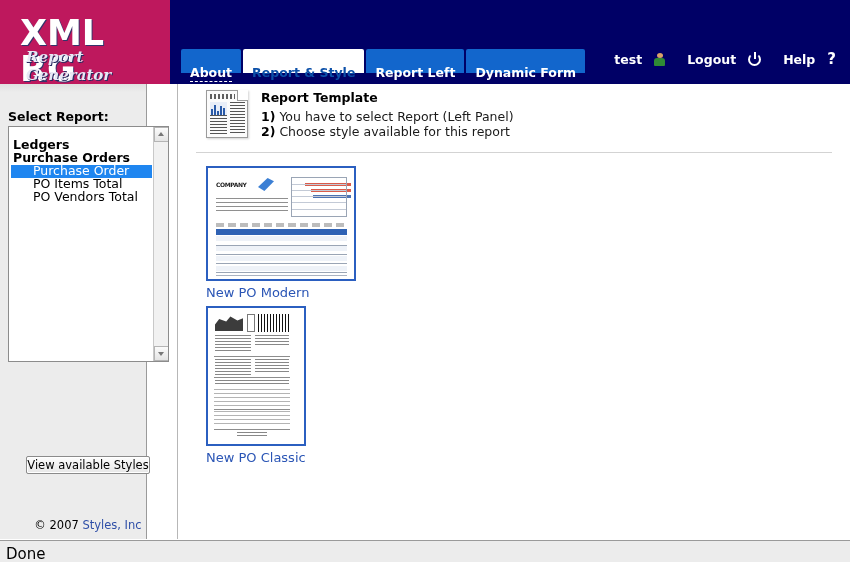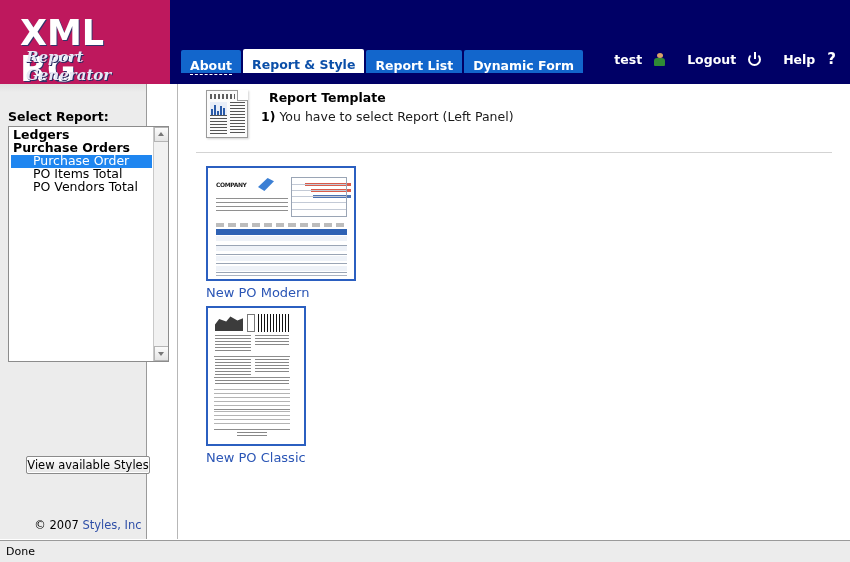--- a/index.html
+++ b/index.html
@@ -35,21 +35,21 @@
     text-shadow: 1px 1px 0 #2a2a60;
   }
 
   
   .tabs {
     position: absolute; left: 181px; top: 49px; height: 24px;
     display: flex; align-items: flex-end;
   }
   .tab {
     height: 23px; line-height: 23px;
-    padding: 4px 9px; margin-right: 2px;
+    padding: 12px 9px; margin-right: 2px;
     font-size: 12.5px; font-weight: bold;
     color: #ffffff; background: #1266cc;
     border-top-left-radius: 2px; border-top-right-radius: 2px;
     white-space: nowrap; cursor: pointer;
   }
   .tab.first { color: #ffffff; }
   .tab.first .tablabel {
     border-bottom: 1px dashed #ffffff; padding-bottom: 1px;
   }
   .tab.active {
@@ -91,21 +91,21 @@
   }
   .select-label {
     position: absolute; left: 8px; top: 25px;
     font-size: 12.5px; font-weight: bold; color: #000000;
   }
   .listbox {
     position: absolute; left: 8px; top: 42px; width: 161px; height: 236px;
     background: #ffffff; border: 1px solid #8c8c8c;
     overflow: hidden;
   }
-  .listinner { position: absolute; left: 0; top: 0; right: 16px; top: 0; bottom: 0; padding: 2px 0 0 2px; }
+  .listinner { position: absolute; left: 0; top: 0; right: 16px; top: 0; bottom: 0; padding: 12px 0 0 2px; }
   .lgroup {
     font-size: 12.5px; font-weight: bold; color: #000000;
     line-height: 12.5px; padding: 0 0 0 2px; margin-bottom: 0.5px;
     white-space: nowrap;
   }
   .litem {
     font-size: 12.5px; color: #000000; line-height: 12.5px;
     padding: 0 0 0 22px; margin-bottom: 0.5px; white-space: nowrap;
     cursor: pointer;
   }
@@ -172,21 +172,21 @@
     position: absolute; bottom: 0; width: 2px; background: #2a5aa8; display:block;
   }
   .doc-icon .lines {
     position: absolute; left: 3px; top: 27px; width: 17px; height: 17px;
     background: repeating-linear-gradient(to bottom,#555 0 1px,transparent 1px 3px);
   }
   .doc-icon .lines2 {
     position: absolute; left: 23px; top: 11px; width: 15px; height: 33px;
     background: repeating-linear-gradient(to bottom,#555 0 1px,transparent 1px 3px);
   }
-  .tmpl-text .t1 { font-size: 12.5px; font-weight: bold; color: #000000; margin-bottom: 4px; margin-left: 8px; }
+  .tmpl-text .t1 { font-size: 12.5px; font-weight: bold; color: #000000; margin-bottom: 4px; }
   .tmpl-text .t2 { font-size: 12.5px; color: #1a1a1a; line-height: 15px; }
   .tmpl-text .t2 b { color: #000000; }
   .divider {
     position: absolute; left: 18px; top: 68px; width: 636px; height: 1px;
     background: #d3d3d3;
   }
 
   
   .thumbwrap { position: absolute; }
   .thumb-frame {
@@ -227,21 +227,21 @@
   .c-blk { position:absolute; background: repeating-linear-gradient(to bottom,#6a6a6a 0 1px,transparent 1px 3px); opacity:.8;}
   .c-rule { position:absolute; left:3px; right:3px; height:1px; background:#8d8d8d; }
   .c-row { position:absolute; left:3px; right:3px; height:20px;
     background: repeating-linear-gradient(to bottom,#777 0 1px,transparent 1px 4px); opacity:.55;}
 
   
   .statusbar {
     position: absolute; left: 0; bottom: 0; width: 850px; height: 22px;
     background: #ececec; border-top: 1px solid #9a9a9a;
   }
-  .statusbar .txt { position: absolute; left: 6px; top: 4px; font-size: 11px; color: #000; }
+  .statusbar .txt { position: absolute; left: 6px; top: 4px; font-size: 15px; color: #000; }
   .maincol-sep { position:absolute; left: 177px; top: 84px; width:1px; height:455px; background:#b7b7b7; }
 </style>
 </head>
 <body>
 
 <div id="app">
 
   <div class="header">
     <div class="logo-box">
       <div class="logo-title">XML RG</div>
@@ -249,21 +249,21 @@
     </div>
 
     <div class="tabs">
       <div class="tab first">
         <span class="tablabel">About</span>
       </div>
       <div class="tab active">
         <span class="tablabel">Report &amp; Style</span>
       </div>
       <div class="tab">
-        <span class="tablabel">Report List</span>
+        <span class="tablabel">Report Left</span>
       </div>
       <div class="tab">
         <span class="tablabel">Dynamic Form</span>
       </div>
     </div>
 
     <div class="userbar">
       <div class="item">
         <span>test</span>
         <span class="ico-user"></span>
@@ -321,20 +321,23 @@
             <b style="left:10px;height:9px"></b>
           <b style="left:13px;height:7px"></b>
         </div>
         <div class="lines"></div>
         <div class="lines2"></div>
       </div>
       <div class="tmpl-text">
         <div class="t1">Report Template</div>
         <div class="t2">
           <b>1)</b><span> You have to select Report (Left Panel)</span>
+        </div>
+        <div class="t2">
+          <b>2)</b><span> Choose style available for this report</span>
         </div>
       </div>
     </div>
 
     <div class="divider"></div>
 
     <div class="thumbwrap" style="left:28px; top:82px;">
       <div class="thumb-frame">
         <div class="sheet" style="width:140px;height:105px;">
           <div class="m-logo">

